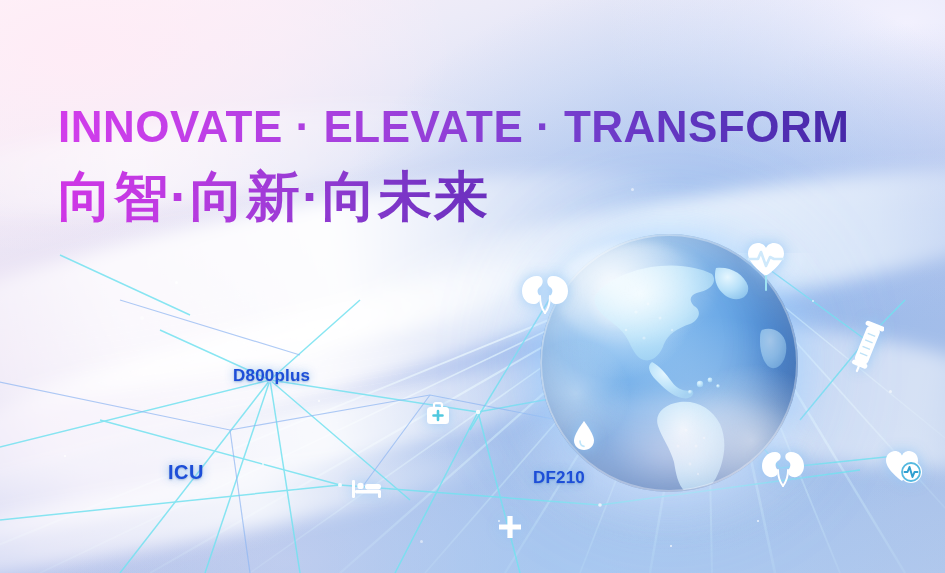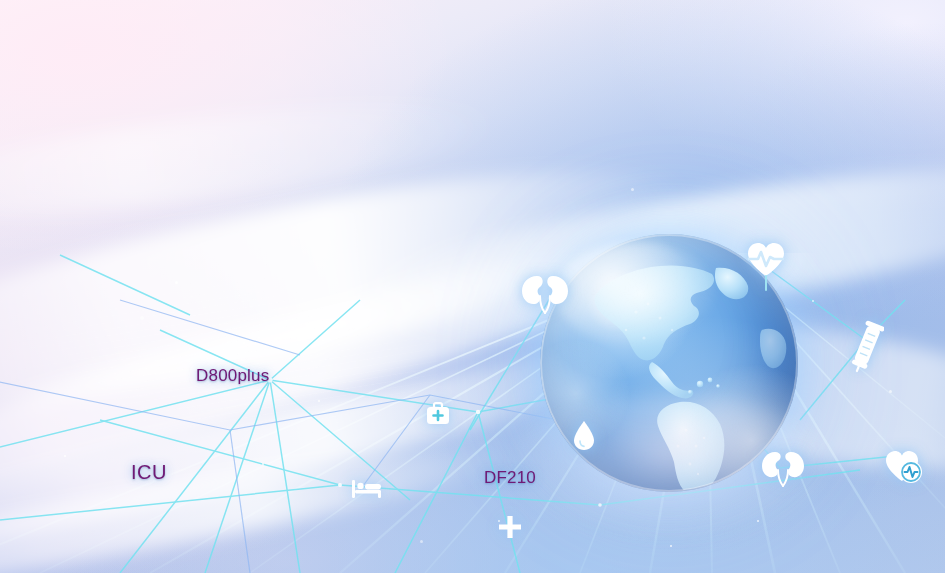--- a/index.html
+++ b/index.html
@@ -119,26 +119,27 @@
     position:absolute;left:58px;top:168px;
     font-size:54px;font-weight:700;letter-spacing:2px;line-height:1.05;
     white-space:nowrap;
     background:linear-gradient(90deg,#cf36e6 0%,#c13ae3 22%,#a23bd8 48%,#8338cb 72%,#6a2fbe 100%);
     -webkit-background-clip:text;background-clip:text;
     -webkit-text-fill-color:transparent;color:transparent;
   }
 
   
   .tag{
-    position:absolute;color:#701a75;font-weight:400;white-space:nowrap;
+    position:absolute;color:#1d4ed8;font-weight:700;white-space:nowrap;
     text-shadow:0 0 10px rgba(120,180,235,.85),0 1px 2px rgba(70,110,170,.45);
+    margin-left:37px;
   }
   #tag-d800{left:196px;top:366px;font-size:17px;letter-spacing:.2px;}
   #tag-icu{left:131px;top:461px;font-size:20px;letter-spacing:.5px;}
-  #tag-df210{left:484px;top:468px;font-size:17px;letter-spacing:.2px;}
+  #tag-df210{left:496px;top:468px;font-size:17px;letter-spacing:.2px;}
 
   
   .ic{position:absolute;filter:drop-shadow(0 0 7px rgba(150,200,245,.9));}
   .ic svg{display:block;}
 
   
   .speck{position:absolute;background:#fff;border-radius:50%;opacity:.85;}
 </style>
 </head>
 <body>
@@ -390,18 +391,20 @@
 
   <div class="ic" style="left:884px;top:448px">
     <svg width="40" height="38" viewBox="0 0 40 38">
       <path d="M18 33 C18 33 2 22 2 12.5 C2 6.5 6.5 3 11 3 C14.6 3 17.2 5.2 18 7.5 C18.8 5.2 21.4 3 25 3 C29.5 3 34 6.5 34 12.5 C34 14.4 33.3 16.4 32.2 18.3 L18 33 Z" fill="#ffffff"></path>
       <circle cx="27" cy="24" r="11" fill="#ffffff"></circle>
       <circle cx="27" cy="24" r="9" fill="none" stroke="#55b9e0" stroke-width="1.8"></circle>
       <path d="M20.5 24 L23.5 24 L25.5 19 L28.5 29 L30.5 24 L33.5 24" stroke="#2f9fd0" stroke-width="2" fill="none" stroke-linejoin="round" stroke-linecap="round"></path>
     </svg>
   </div>
 
+  <div id="headline">INNOVATE · ELEVATE · TRANSFORM</div>
+  <div id="subhead">向智·向新·向未来</div>
 
   <div class="tag" id="tag-d800">D800plus</div>
   <div class="tag" id="tag-icu">ICU</div>
   <div class="tag" id="tag-df210">DF210</div>
 
 </div>
 
 </body></html>

